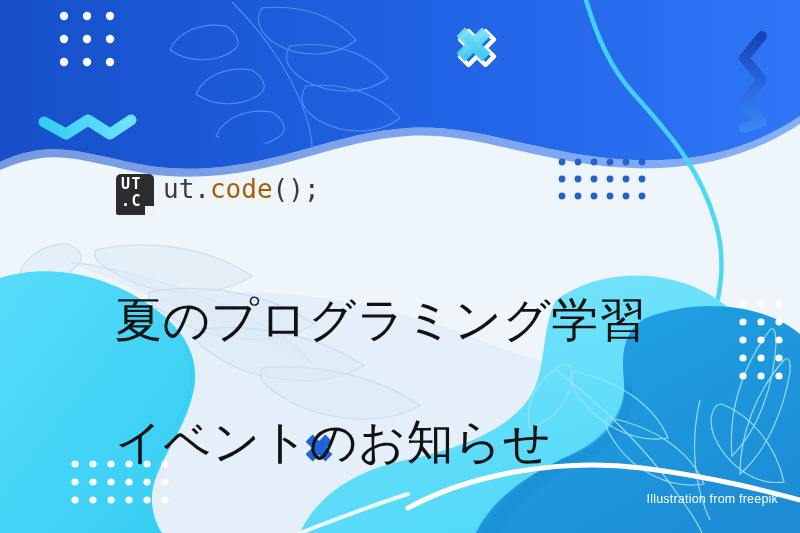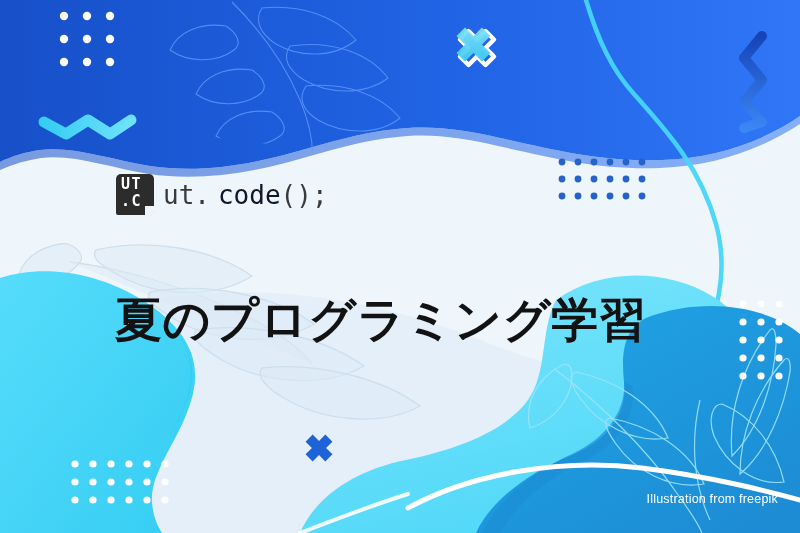--- a/index.html
+++ b/index.html
@@ -6,21 +6,21 @@
   #poster{
     position:relative;
     width:800px;height:533px;
     overflow:hidden;
     background:#eef5fb;
     font-family:"Liberation Sans","DejaVu Sans",sans-serif;
   }
   #poster svg.layer{position:absolute;left:0;top:0;width:800px;height:533px;}
   .logo-wrap{
     position:absolute;left:116px;top:174px;
-    display:flex;align-items:center;gap:9px;
+    display:flex;gap:9px;
   }
   .logo-mark{
     position:relative;
     width:38px;height:41px;
     background:#2c2c2c;
     border-radius:5px 5px 5px 2px;
     color:#fff;
     box-sizing:border-box;
     padding:3px 4px 0 5px;
     line-height:1;
@@ -39,27 +39,27 @@
     position:absolute;right:-0px;bottom:0px;
     width:9px;height:9px;background:#eef5fb;
     border-radius:0 0 4px 0;
     transform:translate(0,0);
   }
   .wordmark{
     font-family:"DejaVu Sans Mono","Liberation Mono",monospace;
     font-size:26px;font-weight:400;letter-spacing:0px;
     color:#3a3a3a;white-space:pre;
   }
-  .wordmark .grn{color:#0f172a;margin-left:8px;}
+  .wordmark .grn{color:#a16207;}
   .headline{
     position:absolute;left:115px;top:228px;
     width:640px;
     color:#121212;
     font-family:"DejaVu Sans","Liberation Sans",sans-serif;
-    font-weight:700;
+    font-weight:400;
     font-size:47px;
     line-height:1.30;
     letter-spacing:0.5px;
     white-space:pre-line;
   }
   .headline .l{display:block;}
   .credit{
     position:absolute;right:22px;bottom:27px;
     color:#ffffff;
     font-size:12.5px;
@@ -295,17 +295,18 @@
     <div class="logo-mark">
       <span class="lrow1">UT</span>
       <span class="lrow2">.C</span>
       <span class="notch"></span>
     </div>
     <div class="wordmark"><span>ut.</span><span class="grn">code</span><span>();</span></div>
   </div>
 
   <div class="headline">
     <span class="l">夏のプログラミング学習</span>
+    <span class="l">イベントのお知らせ</span>
   </div>
 
   <div class="credit">Illustration from freepik</div>
 
 </div>
 
 </body></html>

